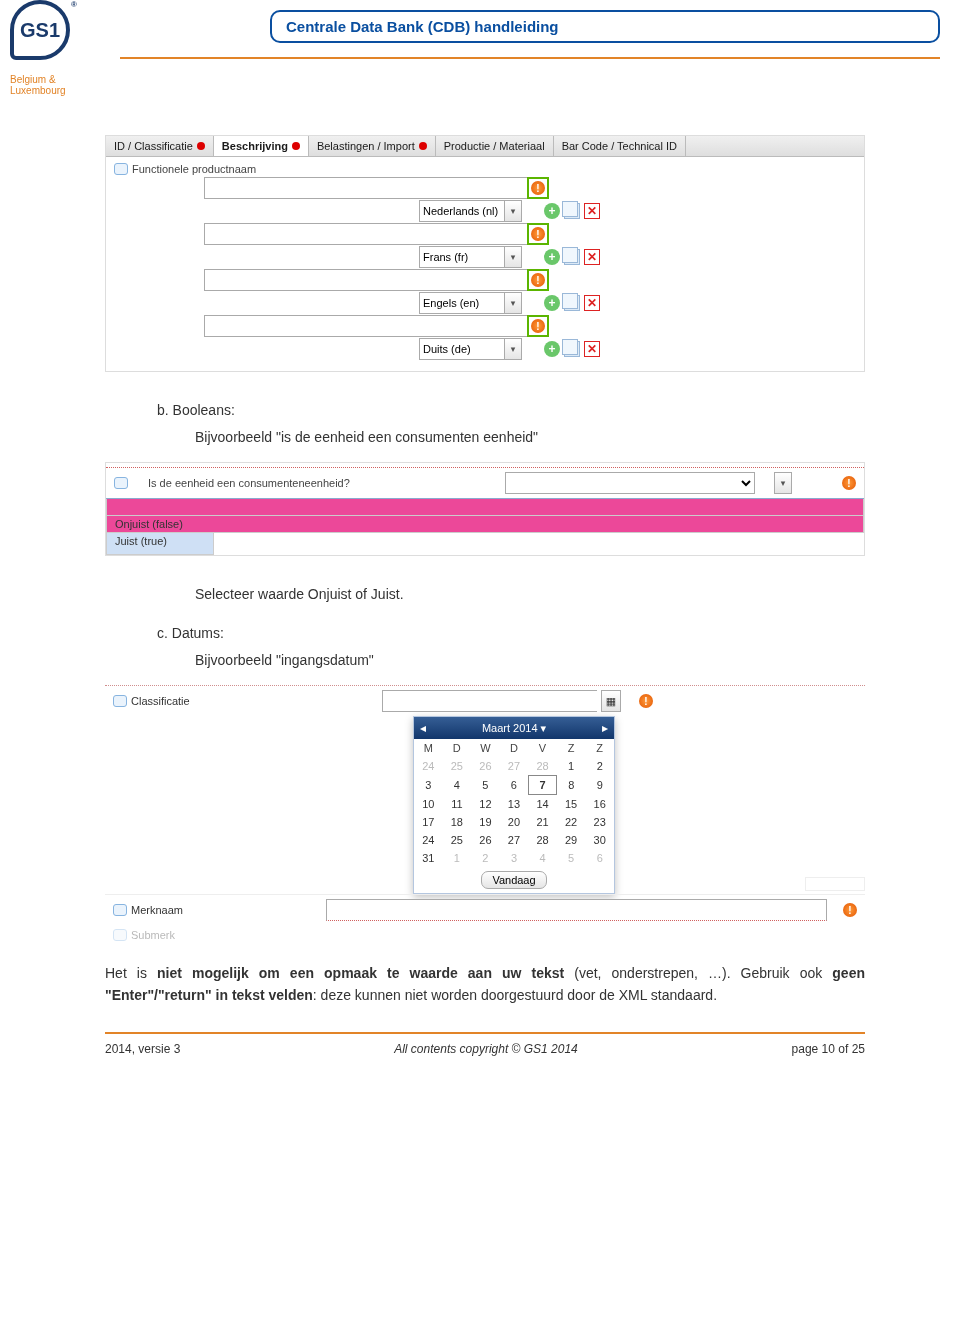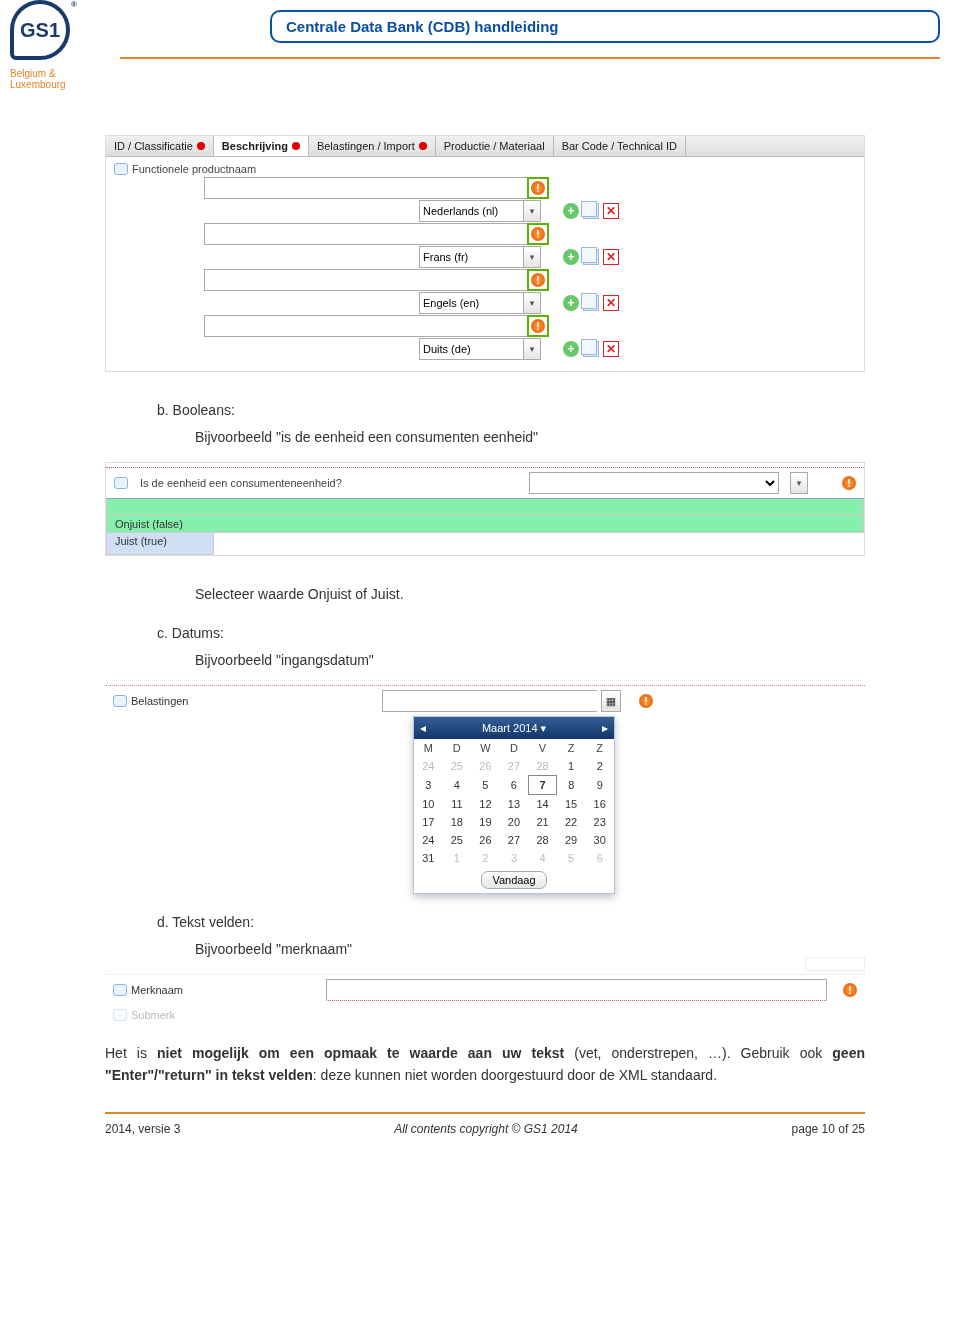--- a/index.html
+++ b/index.html
@@ -2,64 +2,64 @@
 <html><head>
 <meta charset="utf-8">
 <style>
   * { box-sizing: border-box; margin: 0; padding: 0; }
   body { font-family: Verdana, Arial, sans-serif; font-size: 13px; color: #333; background: #fff; width: 960px; }
   
   .header { position: relative; padding: 10px 0 0 10px; height: 80px; }
   .logo { position: absolute; left: 10px; top: 0; width: 95px; height: 70px; }
   .logo-circle { width: 60px; height: 60px; border: 4px solid #1a3a6b; border-radius: 50% 50% 50% 10%; display: flex; align-items: center; justify-content: center; font-weight: bold; color: #1a3a6b; font-size: 20px; }
   .logo-tm { position: absolute; top: 0; right: 28px; font-size: 8px; }
-  .logo-sub { color: #e28428; font-size: 10px; margin-top: 8px; }
+  .logo-sub { color: #e28428; font-size: 10px; margin-top: 14px; }
   .title-bar { margin-left: 260px; border: 2px solid #0a4fa0; border-radius: 10px; padding: 6px 14px; width: 670px; font-weight: bold; color: #0a4fa0; font-size: 15px; }
   .orange-line { margin-left: 110px; border-top: 2.5px solid #e28428; width: 820px; margin-top: 14px; }
   
   .content { padding: 0 95px 0 105px; }
   
   
   .ss1 { margin-top: 55px; border: 1px solid #ddd; }
   .tabs { background: linear-gradient(#f0f0f0,#dedede); border-bottom: 1px solid #bbb; display: flex; font-size: 11px; }
   .tab { padding: 4px 8px; border-right: 1px solid #bbb; display: flex; align-items: center; gap: 4px; color: #1a1a1a; }
   .tab.active { background: #fff; font-weight: bold; }
   .dot-red { width: 8px; height: 8px; background: #d00; border-radius: 50%; display: inline-block; }
   
   .form-area { padding: 6px 8px 10px; background: #fff; }
   .label-row { display: flex; align-items: center; gap: 4px; font-size: 11px; color: #444; margin-bottom: 2px; }
   .bubble-ico { width: 14px; height: 12px; border: 1px solid #87b4e0; border-radius: 3px; position: relative; background: #eaf3fc; }
   
   .lang-row { display: flex; align-items: center; margin: 1px 0; }
   .lang-row input[type=text] { height: 22px; border: 1px solid #aaa; font-size: 11px; padding: 1px 3px; }
   .lang-row .in1 { width: 325px; margin-left: 90px; }
-  .lang-row .in2 { width: 105px; margin-left: 0; }
+  .lang-row .in2 { width: 86px; margin-left: 0; }
   .err-box { width: 22px; height: 22px; border: 2px solid #5bb500; display: flex; align-items: center; justify-content: center; margin-left: -2px; }
   .err-ico { width: 14px; height: 14px; background: radial-gradient(#ff9a3a,#e25400); border-radius: 50%; display: flex; align-items: center; justify-content: center; color: #fff; font-weight: bold; font-size: 10px; }
   .sel { height: 22px; border: 1px solid #aaa; width: 108px; font-size: 11px; margin-left: 0; background: #fff; }
   .caret-btn { width: 18px; height: 22px; border: 1px solid #aaa; background: linear-gradient(#fff,#e5e5e5); display: flex; align-items: center; justify-content: center; margin-left: -1px; font-size: 9px; color: #555; }
   .icon-set { display: flex; gap: 4px; margin-left: 22px; }
   .ico-add { width: 16px; height: 16px; background: #6ac76a; border-radius: 50%; display: flex; align-items: center; justify-content: center; color: #fff; font-size: 12px; font-weight: bold; }
   .ico-copy { width: 16px; height: 16px; border: 1px solid #9ab8d8; background: #dceaf7; position: relative; }
   .ico-copy::after { content:''; position:absolute; top:-3px; left:-3px; width:14px; height:14px; border:1px solid #9ab8d8; background:#f0f7fd; }
   .ico-del { width: 16px; height: 16px; border: 1px solid #d22; color: #d22; font-weight: bold; display: flex; align-items: center; justify-content: center; font-size: 12px; background: #fff; }
   
   .para { margin: 28px 0 14px; font-size: 14px; line-height: 1.5; }
   .para .hd { margin-left: 52px; }
   .para .bd { margin-left: 90px; margin-top: 6px; }
   
   
   .ss2 { border: 1px solid #ddd; }
   .ss2-top { border-bottom: 1px dotted #d0605f; padding: 2px; }
-  .ss2-row { display: flex; align-items: center; padding: 4px 8px; gap: 12px; font-size: 11px; }
+  .ss2-row { display: flex; align-items: center; padding: 4px 8px; gap: 20px; font-size: 11px; }
   .ss2-row .q { color: #444; }
   .ss2-row .spacer { flex: 1; }
   .ss2-row select { width: 250px; height: 22px; border: 1px solid #aaa; font-size: 11px; background:#fff; }
   .dd-list { border-top: 1px solid #8aa8cf; }
-  .dd-item { font-size: 11px; padding: 2px 8px; border: 1px solid #ccc; border-top: none; background: #86efac; }
+  .dd-item { font-size: 11px; padding: 2px 8px; border: 1px solid #ccc; border-top: none; background: #ec4899; }
   .dd-item.sel { background: #cfe0f5; }
   
   
   .ss3 { margin-top: 0; border-top: 1px dotted #d08e8e; }
   .ss3-row { display: flex; align-items: center; padding: 4px 8px; gap: 4px; font-size: 11px; }
   .ss3-row .spacer { flex: 1; }
   .ss3-row .date-in { width: 215px; height: 22px; border: 1px solid #aaa; border-right: none; }
   .ss3-row .cal-btn { width: 20px; height: 22px; border: 1px solid #aaa; background: linear-gradient(#fff,#e5e5e5); display:flex; align-items:center; justify-content:center; font-size:11px; }
   .cal { width: 202px; margin-left: 308px; border: 1px solid #b4c6df; box-shadow: 0 3px 8px rgba(0,0,0,.25); background: #fff; font-size: 11px; }
   .cal-hd { background: linear-gradient(#355e95,#12366b); color: #fff; display: flex; align-items: center; justify-content: space-between; padding: 4px 6px; }
@@ -225,21 +225,21 @@
   </div>
 
   <div class="para" style="margin-top:18px;">
     <div class="hd">c.  Datums:</div>
     <div class="bd">Bijvoorbeeld "ingangsdatum"</div>
   </div>
 
   <div class="ss3">
     <div class="ss3-row">
       <span class="bubble-ico"></span>
-      <span>Belastingen</span>
+      <span>Classificatie</span>
       <span class="spacer"></span>
       <input class="date-in" style="">
       <span class="cal-btn">▦</span>
       <span style="width:10px"></span>
       <span class="err-ico">!</span>
       <span style="width:200px"></span>
     </div>
     <div class="cal">
       <div class="cal-hd">
         <span class="nav">◂</span>
@@ -313,24 +313,20 @@
               <td class="mute">5</td>
               <td class="mute">6</td>
             </tr>
           </tbody>
       </table>
       <div class="cal-ft"><button>Vandaag</button></div>
     </div>
   </div>
 
 
-  <div class="para" style="margin-top:18px;">
-    <div class="hd">d.  Tekst velden:</div>
-    <div class="bd">Bijvoorbeeld "merknaam"</div>
-  </div>
 
   <div class="ss4">
     <div class="ss4-corner"></div>
     <div class="ss4-row">
       <span class="bubble-ico"></span>
       <span>Merknaam</span>
       <span style="width:135px"></span>
       <input class="longin" style="">
       <span style="width:8px"></span>
       <span class="err-ico">!</span>

